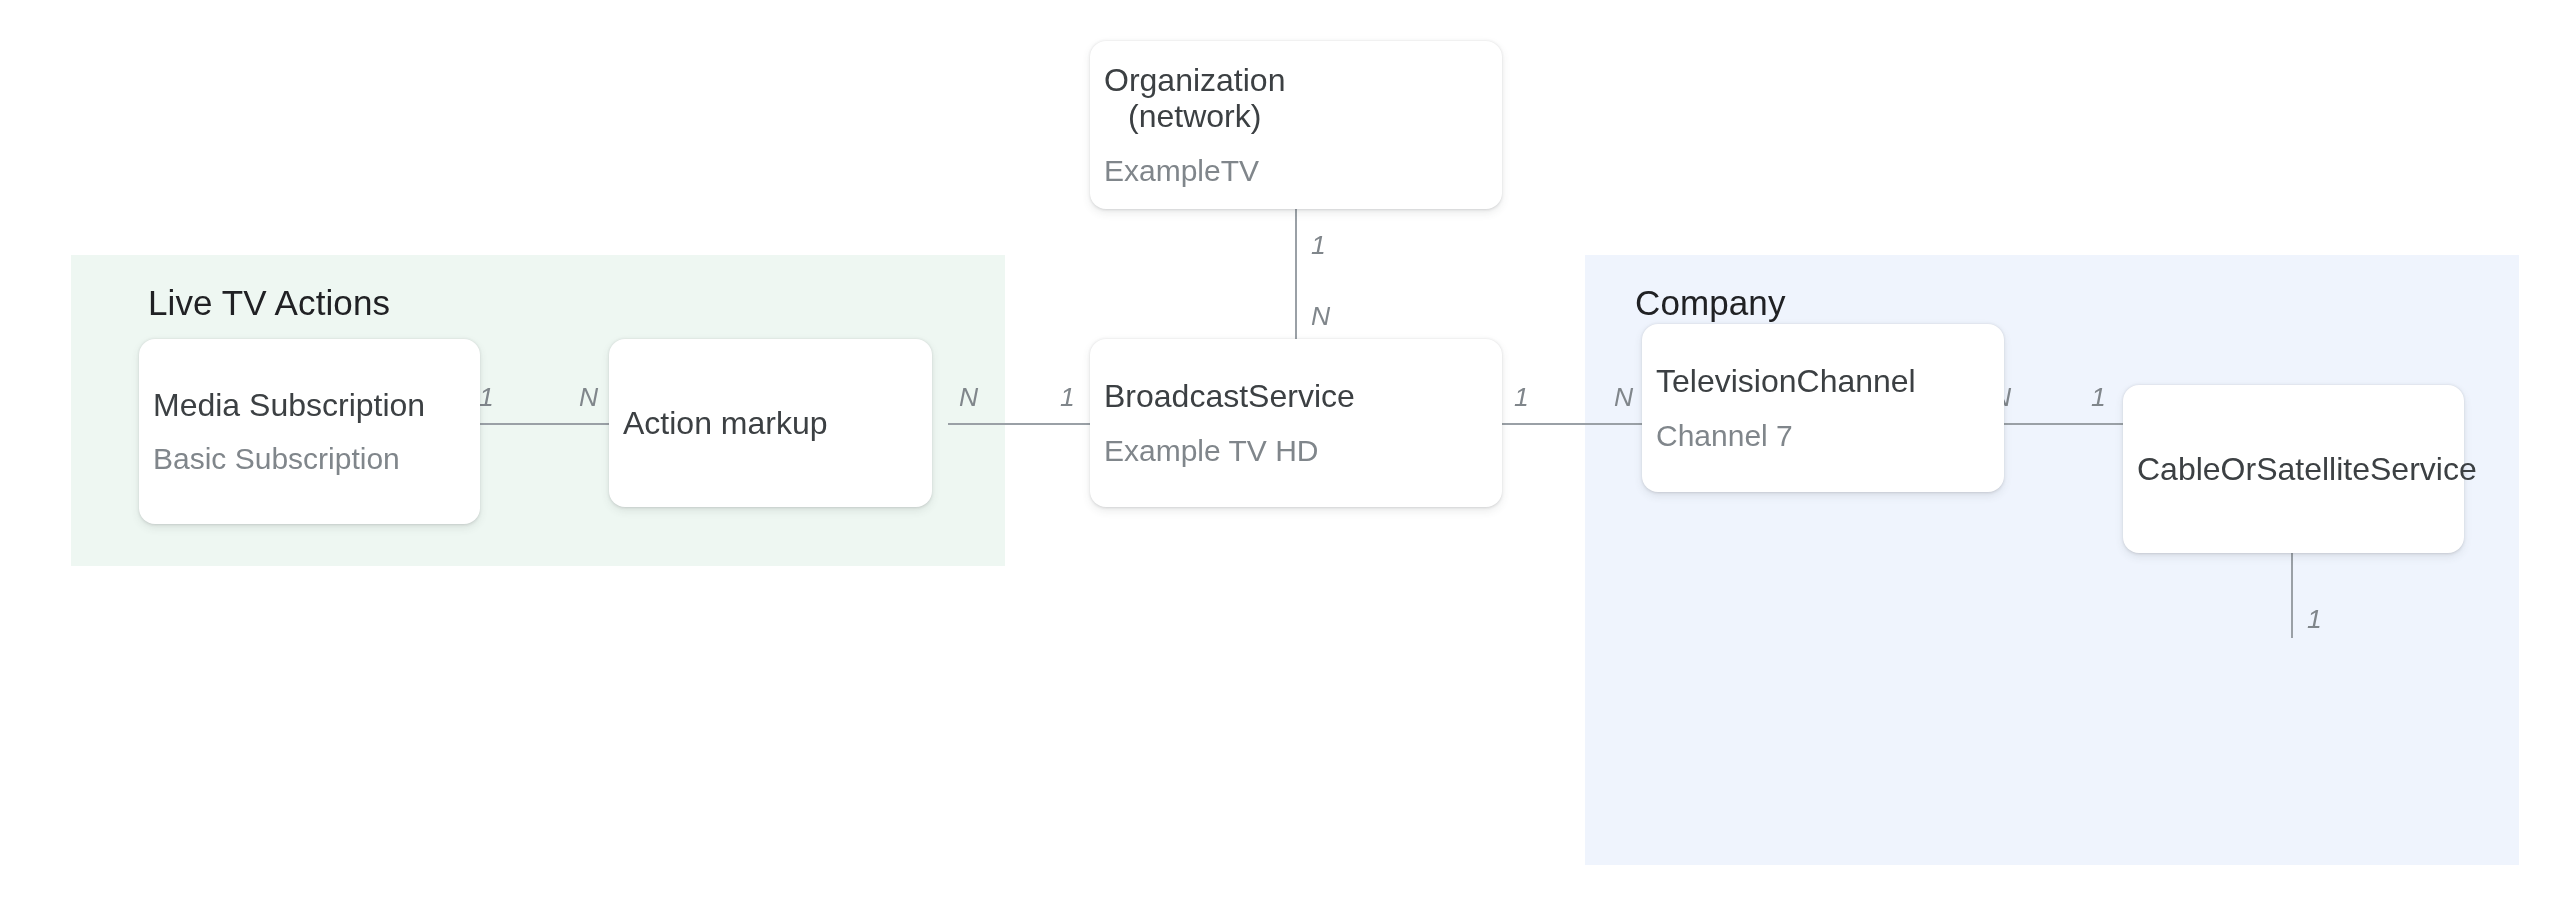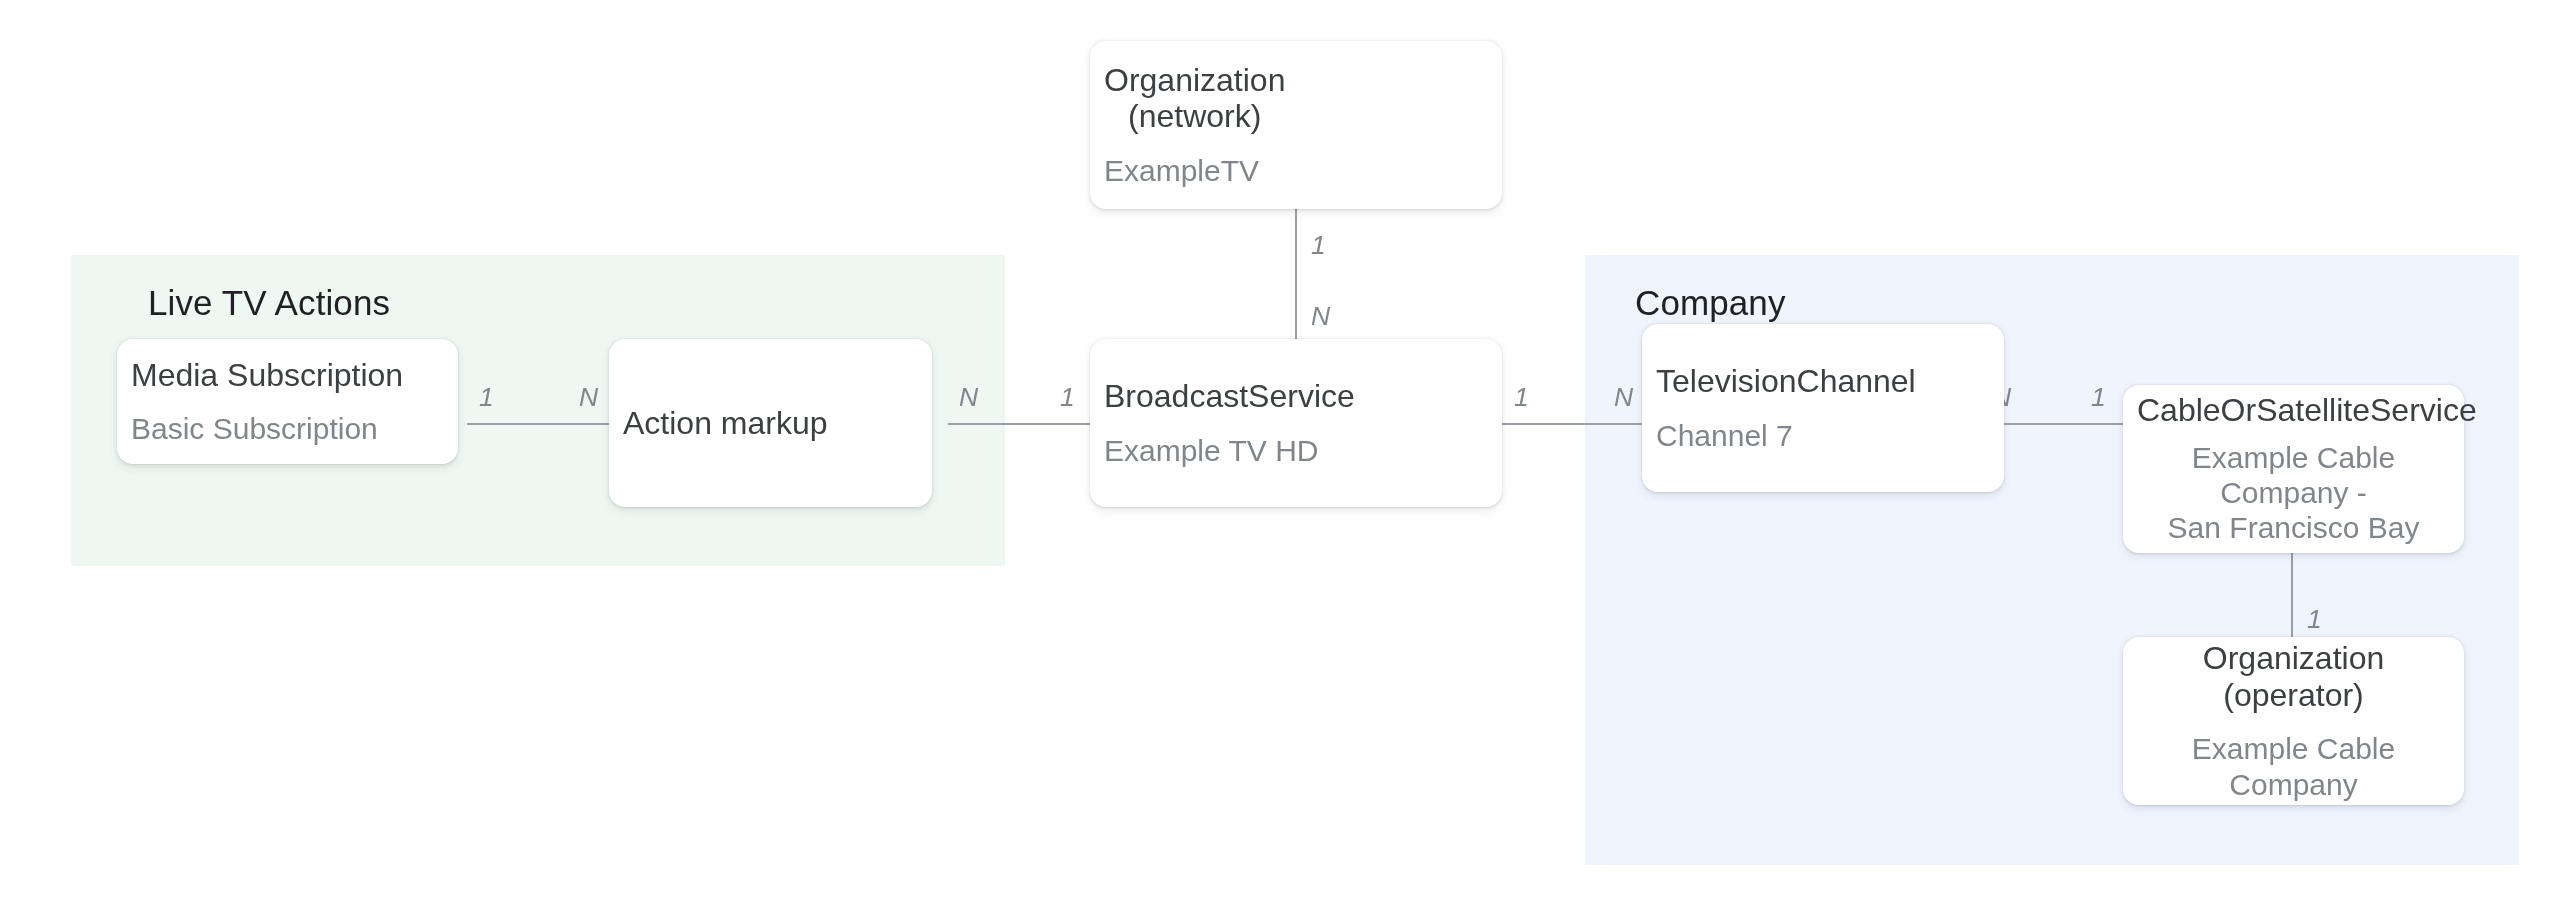--- a/index.html
+++ b/index.html
@@ -121,44 +121,38 @@
   <div class="edge-v" style="left:2291px; top:504px; height:134px;"></div>
   <div class="card-label" style="left:2307px; top:513px;">N</div>
   <div class="card-label" style="left:2307px; top:606px;">1</div>
 
   <div class="card stacked-title" style="left:1090px; top:41px; width:412px; height:168px;">
     <div class="card-title">Organization
 (network)</div>
     <div class="card-sub">ExampleTV</div>
   </div>
 
-  <div class="card" style="left:117px; top:339px; width:341px; height:125px;">
+  <div class="card" style="left:139px; top:339px; width:341px; height:185px;">
     <div class="card-title">Media Subscription</div>
     <div class="card-sub">Basic Subscription</div>
   </div>
 
   <div class="card" style="left:609px; top:339px; width:323px; height:168px;">
     <div class="card-title">Action markup</div>
   </div>
 
   <div class="card" style="left:1090px; top:339px; width:412px; height:168px;">
     <div class="card-title">BroadcastService</div>
     <div class="card-sub">Example TV HD</div>
   </div>
 
   <div class="card" style="left:1642px; top:324px; width:362px; height:168px;">
     <div class="card-title">TelevisionChannel</div>
     <div class="card-sub">Channel 7</div>
   </div>
 
   <div class="card" style="left:2123px; top:339px; width:341px; height:168px;margin-top:46px;">
     <div class="card-title">CableOrSatelliteService</div>
-    <div class="card-sub" style="margin-top:10.6px;">Example Cable Company -
-San Francisco Bay</div>
   </div>
 
-  <div class="card" style="left:2123px; top:637px; width:341px; height:168px;">
-    <div class="card-title">Organization (operator)</div>
-    <div class="card-sub">Example Cable Company</div>
-  </div>
 
 </div>
 
 
 </body></html>

